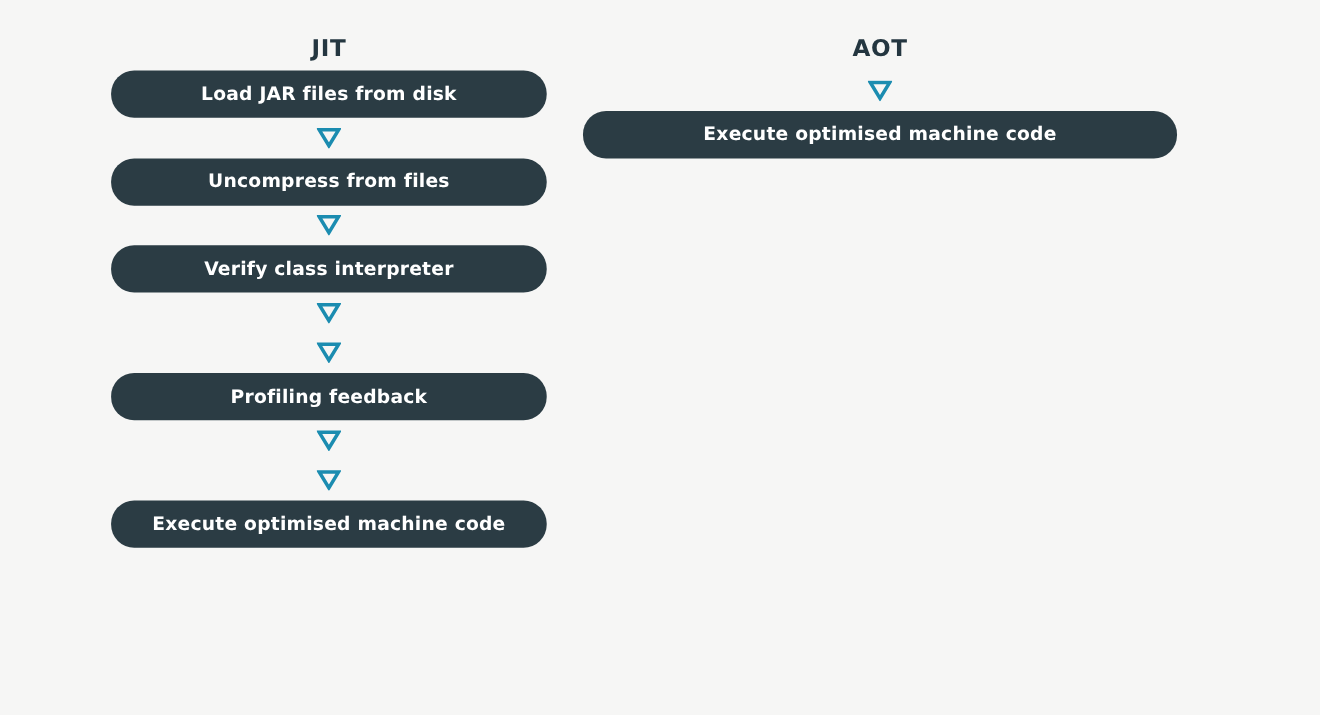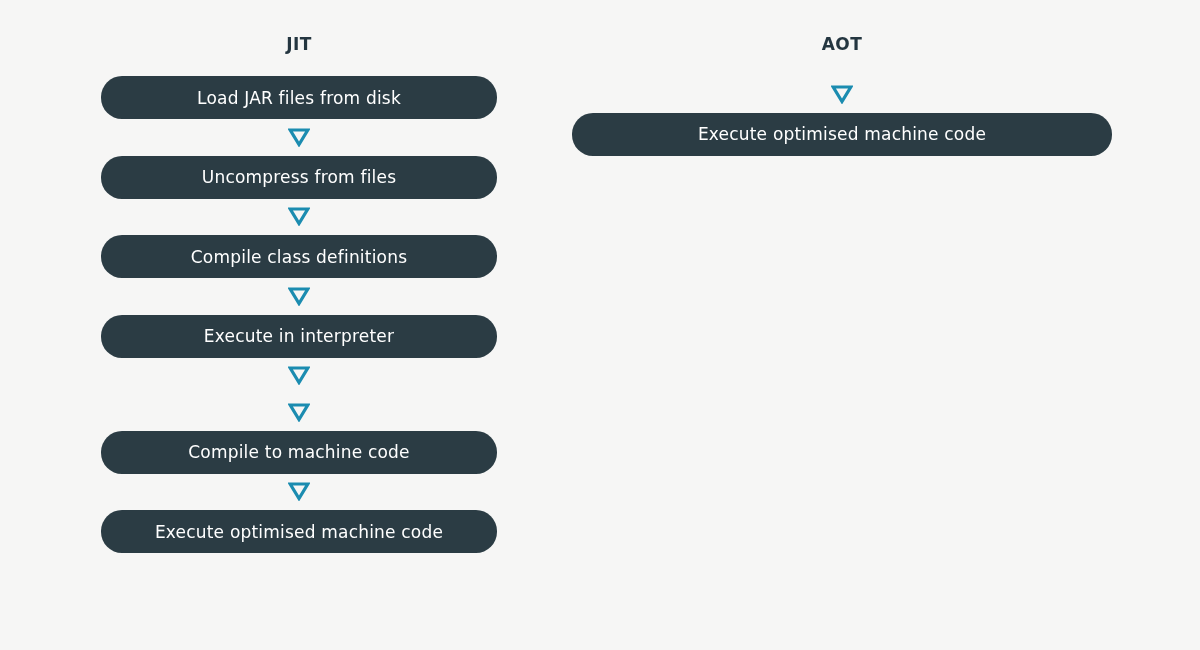--- a/index.html
+++ b/index.html
@@ -22,45 +22,45 @@
     background: var(--bg);
     overflow: hidden;
   }
   .column {
     position: absolute;
     top: 36px;
     display: flex;
     flex-direction: column;
   }
   .col-0 { left: 101px; width: 396px; }
-  .col-1 { left: 572px; width: 540px; }
+  .col-1 { left: 530px; width: 540px; }
   .col-title {
-    margin: 0 0 23px 0;
+    margin: 0 0 11px 0;
     height: 17px;
     line-height: 17px;
     text-align: center;
-    font-size: 17px;
+    font-size: 21px;
     font-weight: bold;
     letter-spacing: 0.5px;
     color: var(--title);
   }
   .steps {
     display: flex;
     flex-direction: column;
   }
   .step {
     height: 43px;
     border-radius: 21px;
     background: var(--box);
     color: var(--box-text);
     display: flex;
     align-items: center;
     justify-content: center;
     font-size: 17px;
-    font-weight: normal;
+    font-weight: bold;
     letter-spacing: 0.2px;
     text-align: center;
     padding: 0 14px;
   }
   .arrow-wrap {
     height: 36.5px;
     display: flex;
     align-items: center;
     justify-content: center;
   }
@@ -79,38 +79,37 @@
           <svg width="22" height="19" viewBox="0 0 22 19" aria-hidden="true">
             <polygon points="2.2,2 19.8,2 11,16.5" fill="none" stroke="#1b8cb0" stroke-width="3.2" stroke-linejoin="miter"></polygon>
           </svg>
         </div>
         <div class="step">Uncompress from files</div>
         <div class="arrow-wrap">
           <svg width="22" height="19" viewBox="0 0 22 19" aria-hidden="true">
             <polygon points="2.2,2 19.8,2 11,16.5" fill="none" stroke="#1b8cb0" stroke-width="3.2" stroke-linejoin="miter"></polygon>
           </svg>
         </div>
-        <div class="step">Compile class definitions</div>
-        <div class="arrow-wrap">
-          <svg width="22" height="19" viewBox="0 0 22 19" aria-hidden="true">
-            <polygon points="2.2,2 19.8,2 11,16.5" fill="none" stroke="#1b8cb0" stroke-width="3.2" stroke-linejoin="miter"></polygon>
-          </svg>
-        </div>
-        <div class="step">Execute in interpreter</div>
+        <div class="step">Verify class interpreter</div>
         <div class="arrow-wrap">
           <svg width="22" height="19" viewBox="0 0 22 19" aria-hidden="true">
             <polygon points="2.2,2 19.8,2 11,16.5" fill="none" stroke="#1b8cb0" stroke-width="3.2" stroke-linejoin="miter"></polygon>
           </svg>
         </div>
         <div class="arrow-wrap">
           <svg width="22" height="19" viewBox="0 0 22 19" aria-hidden="true">
             <polygon points="2.2,2 19.8,2 11,16.5" fill="none" stroke="#1b8cb0" stroke-width="3.2" stroke-linejoin="miter"></polygon>
           </svg>
         </div>
-        <div class="step">Compile to machine code</div>
+        <div class="step">Profiling feedback</div>
+        <div class="arrow-wrap">
+          <svg width="22" height="19" viewBox="0 0 22 19" aria-hidden="true">
+            <polygon points="2.2,2 19.8,2 11,16.5" fill="none" stroke="#1b8cb0" stroke-width="3.2" stroke-linejoin="miter"></polygon>
+          </svg>
+        </div>
         <div class="arrow-wrap">
           <svg width="22" height="19" viewBox="0 0 22 19" aria-hidden="true">
             <polygon points="2.2,2 19.8,2 11,16.5" fill="none" stroke="#1b8cb0" stroke-width="3.2" stroke-linejoin="miter"></polygon>
           </svg>
         </div>
         <div class="step">Execute optimised machine code</div>
       </div>
   </section>
 
   <section class="column col-1">

